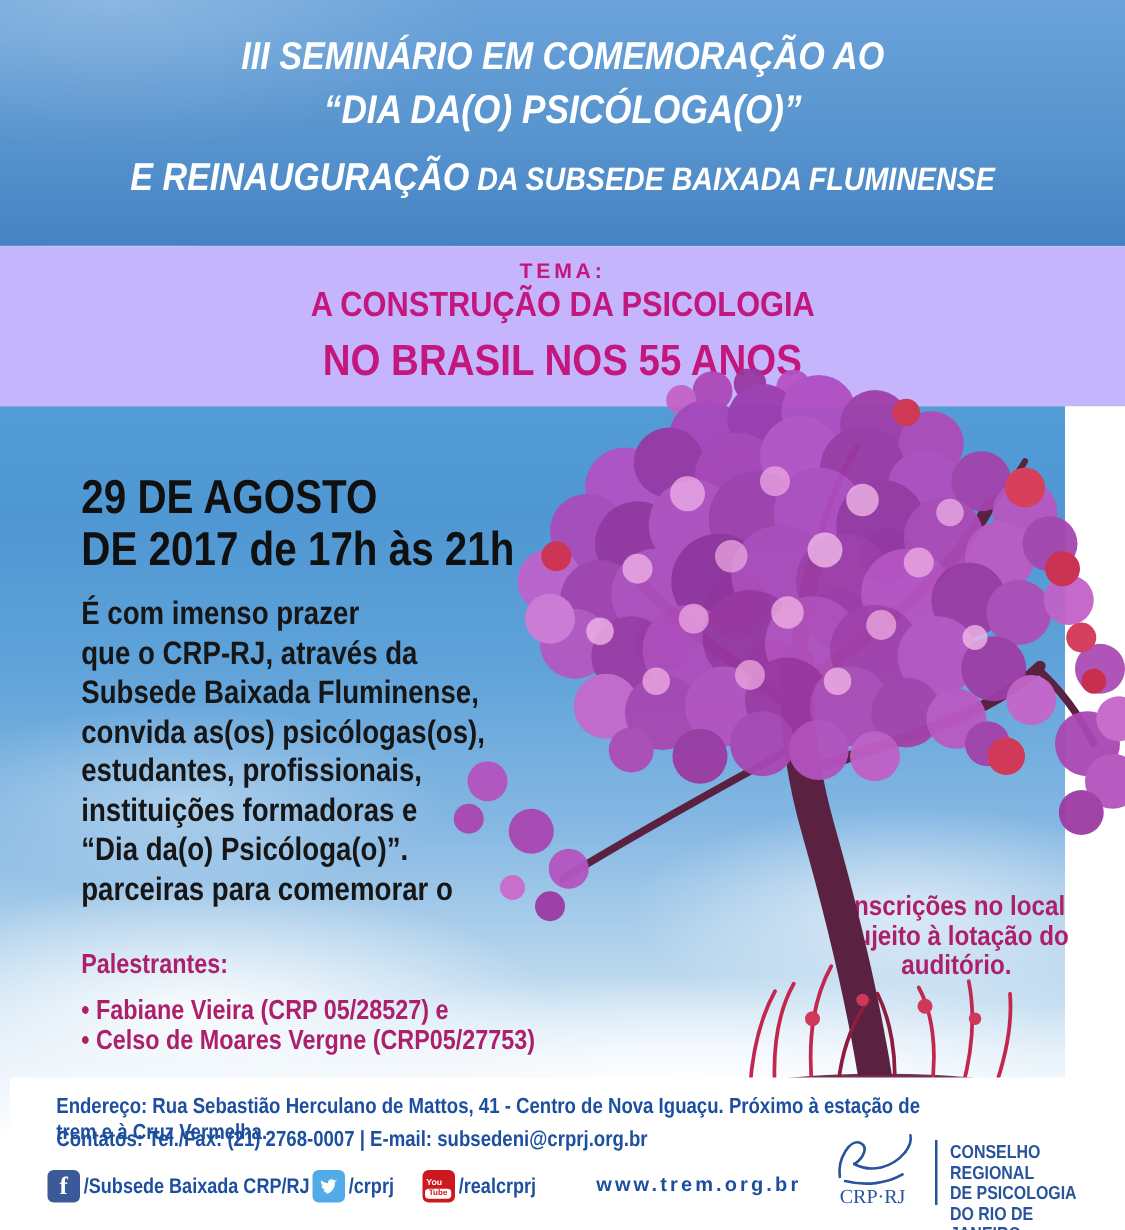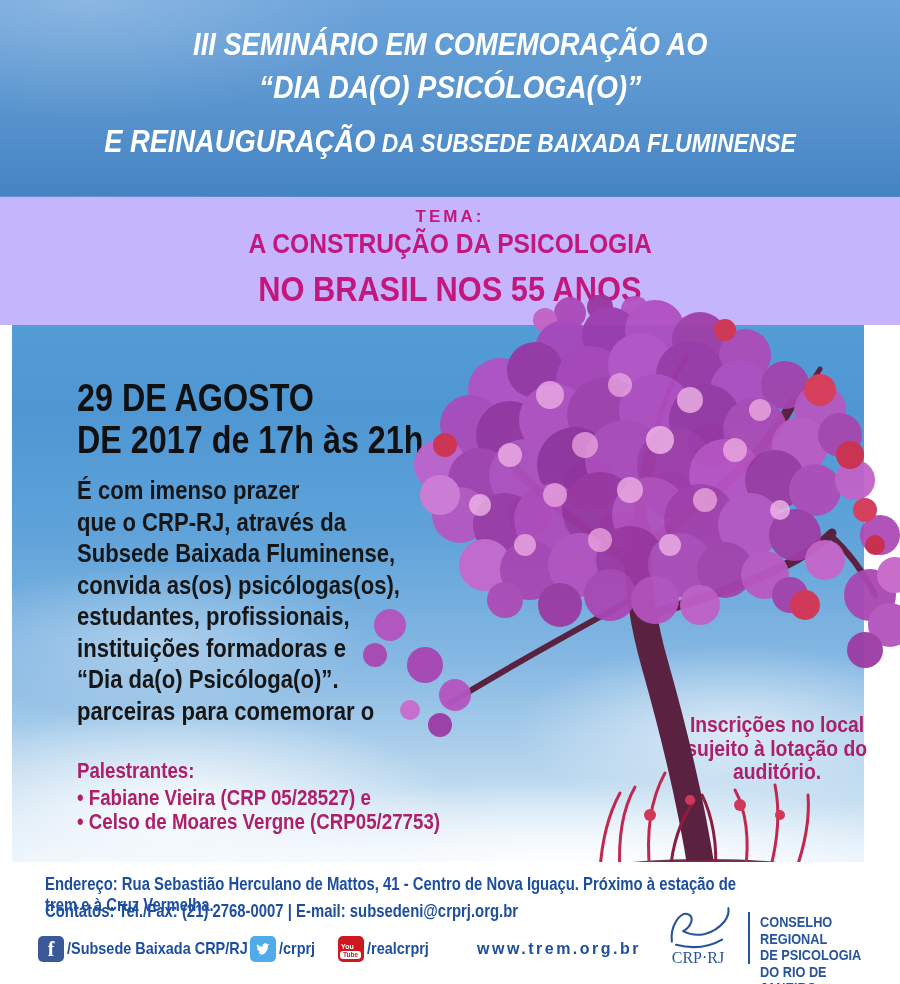--- a/index.html
+++ b/index.html
@@ -21,36 +21,36 @@
   #h3 .big{font-size:31px;}
 
   
   #theme{left:0;top:197px;width:900px;height:128px;background:#c4b5fd;}
   .tline{left:0;width:900px;text-align:center;color:#C4177E;font-weight:800;}
   #tema{top:10px;font-size:17px;letter-spacing:3px;}
   #t1{top:31px;font-size:28px;}
   #t2{top:72px;font-size:35px;}
 
   
-  #sky{left:12px;top:325px;width:852px;height:580px;
+  #sky{left:0;top:325px;width:852px;height:580px;
     background:linear-gradient(180deg,#549CD6 0%,#4F97D3 15%,#5EA2D9 35%,#86B8E3 58%,#B9D7EE 78%,#E9F3FB 92%,#FDFEFF 100%);}
   .cloud{position:absolute;border-radius:50%;pointer-events:none;}
   #cl1{left:-120px;top:380px;width:560px;height:210px;
     background:radial-gradient(closest-side,rgba(255,255,255,.9),rgba(255,255,255,0));}
   #cl2{left:160px;top:455px;width:780px;height:170px;
     background:radial-gradient(closest-side,rgba(255,255,255,.95),rgba(255,255,255,0));}
   #cl3{left:-70px;top:240px;width:430px;height:150px;
     background:radial-gradient(closest-side,rgba(255,255,255,.35),rgba(255,255,255,0));}
   #cl4{right:-90px;top:320px;width:440px;height:170px;
     background:radial-gradient(closest-side,rgba(255,255,255,.6),rgba(255,255,255,0));}
 
   #date{left:65px;top:52px;color:#101010;font-weight:800;font-size:38px;line-height:42px;}
   #bodytext{left:65px;top:150px;color:#161616;font-weight:700;font-size:26px;line-height:31.5px;}
   #speakers{left:65px;top:434px;color:#AD1F6B;font-weight:700;font-size:22px;line-height:24px;}
-  #speakers .sp-head{margin-bottom:3px;}
+  #speakers .sp-head{margin-bottom:13px;}
   #note{left:650px;top:388px;width:230px;text-align:center;color:#AD1F6B;font-weight:700;
     font-size:22px;line-height:23.5px;}
 
   
   #tree{left:350px;top:295px;width:550px;height:585px;z-index:3;}
 
   
   #footer{left:8px;top:862px;width:884px;height:122px;background:#fff;z-index:5;border-radius:2px;}
   .addr{left:37px;color:#1D4FA0;font-weight:700;font-size:17.5px;}
   #addr1{top:12px;}

